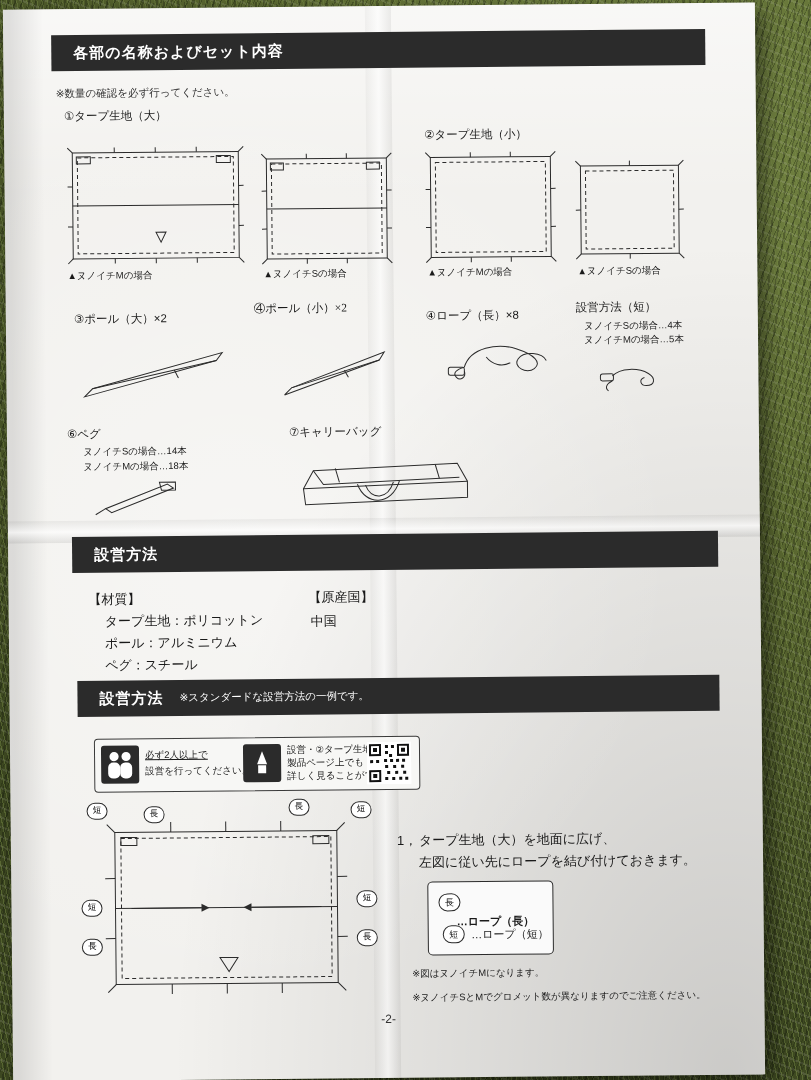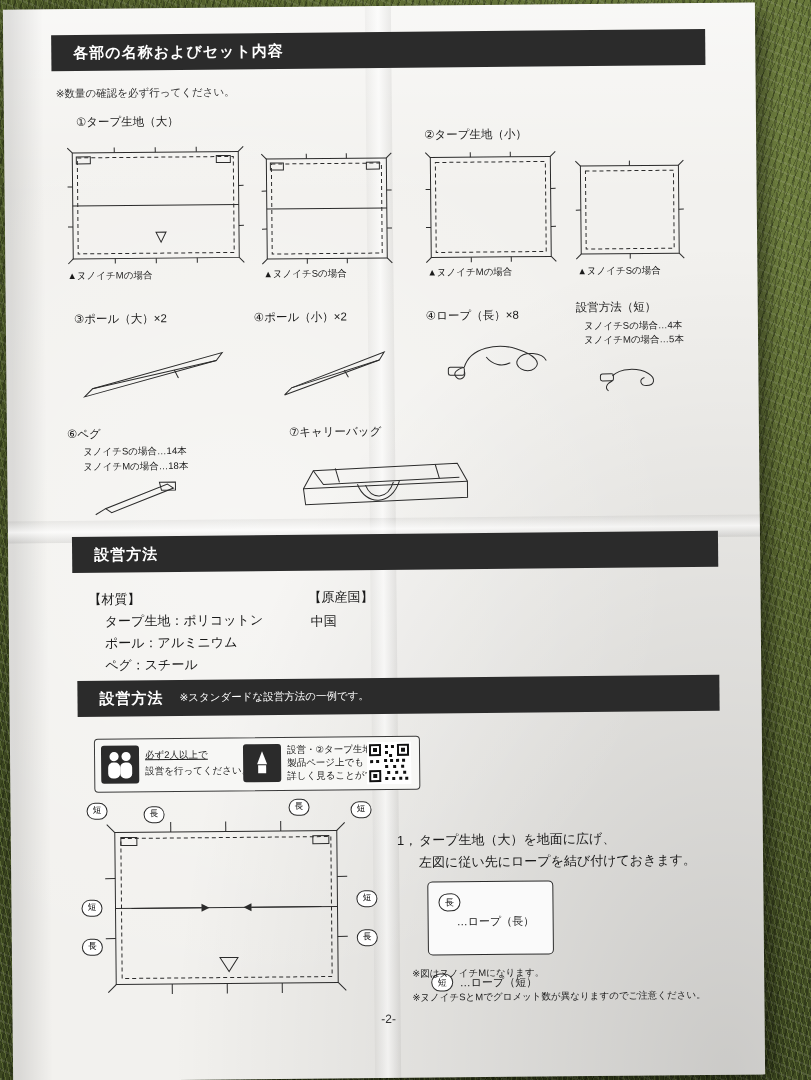--- a/index.html
+++ b/index.html
@@ -96,21 +96,21 @@
   <div class="fold-v"></div>
   <div class="fold-h"></div>
 
   <div class="content">
 
     <div class="hdr" style="left:48px;top:26px;width:654px;height:36px;">
       <span>各部の名称およびセット内容</span>
     </div>
     <div class="note" style="left:52px;top:78px;">※数量の確認を必ず行ってください。</div>
 
-    <div class="lbl" style="left:60px;top:106px;margin-left:12px;">①タープ生地（大）</div>
+    <div class="lbl" style="left:60px;top:100px;">①タープ生地（大）</div>
 
     <svg style="position:absolute;left:62px;top:138px;" width="180" height="120">
       <rect x="6" y="6" width="166" height="106" class="ln thin"></rect>
       <rect x="11" y="11" width="156" height="96" class="ln thin dash"></rect>
       <line x1="6" y1="59" x2="172" y2="59" class="ln thin"></line>
       <g stroke="#2b2b2b" stroke-width="1">
         <line x1="6" y1="6" x2="1" y2="1"></line>
           <line x1="172" y1="6" x2="177" y2="1"></line>
         <line x1="6" y1="112" x2="1" y2="117"></line>
           <line x1="172" y1="112" x2="177" y2="117"></line>
@@ -192,21 +192,21 @@
     </svg>
     <div class="lbl cap" style="left:572px;top:261px;">▲ヌノイチSの場合</div>
 
     <div class="lbl" style="left:68px;top:303px;">③ポール（大）×2</div>
     <svg style="position:absolute;left:68px;top:340px;" width="150" height="55">
       <polygon points="10,48 18,40 148,5 142,13" class="ln thin"></polygon>
       <line x1="18" y1="40" x2="142" y2="13" class="ln thin"></line>
       <line x1="100" y1="22" x2="104" y2="30" class="ln thin"></line>
     </svg>
 
-    <div class="lbl" style="left:248px;top:303px;">④ポール（小）×2</div>
+    <div class="lbl" style="left:248px;top:294px;font-family:Liberation Serif, serif;">④ポール（小）×2</div>
     <svg style="position:absolute;left:272px;top:340px;" width="110" height="55">
       <polygon points="6,48 13,41 106,6 101,14" class="ln thin"></polygon>
       <line x1="13" y1="41" x2="101" y2="14" class="ln thin"></line>
       <line x1="66" y1="24" x2="70" y2="31" class="ln thin"></line>
     </svg>
 
     <div class="lbl" style="left:420px;top:303px;">④ロープ（長）×8</div>
     <svg style="position:absolute;left:440px;top:332px;" width="110" height="50">
       <path d="M18,30 C24,10 52,6 70,12 C88,18 96,26 88,32 C80,38 66,30 72,22 C78,14 96,16 100,24" class="ln thin"></path>
       <path d="M18,30 C10,32 6,36 10,40 C14,44 20,40 18,34" class="ln thin"></path>
@@ -356,23 +356,23 @@
     <div class="tag" style="left:70px;top:930px;">長</div>
     <div class="tag" style="left:345px;top:923px;">長</div>
 
     <div class="lbl big" style="left:386px;top:826px;">1，</div>
     <div class="lbl big" style="left:408px;top:826px;">タープ生地（大）を地面に広げ、</div>
     <div class="lbl big" style="left:408px;top:848px;">左図に従い先にロープを結び付けておきます。</div>
 
     <div class="roundbox" style="left:416px;top:876px;width:124px;height:72px;">
       <div style="position:absolute;left:10px;top:10px;">
         <span class="legend-tag">長</span>
-        <span class="lbl" style="position:static;font-size:11px;margin-left:18px;">…ロープ（長）</span>
-      </div>
-      <div style="position:absolute;left:2px;top:42px;margin-top:48px;">
+        <span class="lbl" style="position:static;font-size:11px;margin-left:18px;font-weight:bold;">…ロープ（長）</span>
+      </div>
+      <div style="position:absolute;left:14px;top:42px;">
         <span class="legend-tag">短</span>
         <span class="lbl" style="position:static;font-size:11px;margin-left:2px;">…ロープ（短）</span>
       </div>
     </div>
 
     <div class="lbl sm" style="left:400px;top:962px;">※図はヌノイチMになります。</div>
     <div class="lbl sm" style="left:400px;top:986px;">※ヌノイチSとMでグロメット数が異なりますのでご注意ください。</div>
 
     <div class="pagenum" style="top:1006px;">-2-</div>
   </div>

